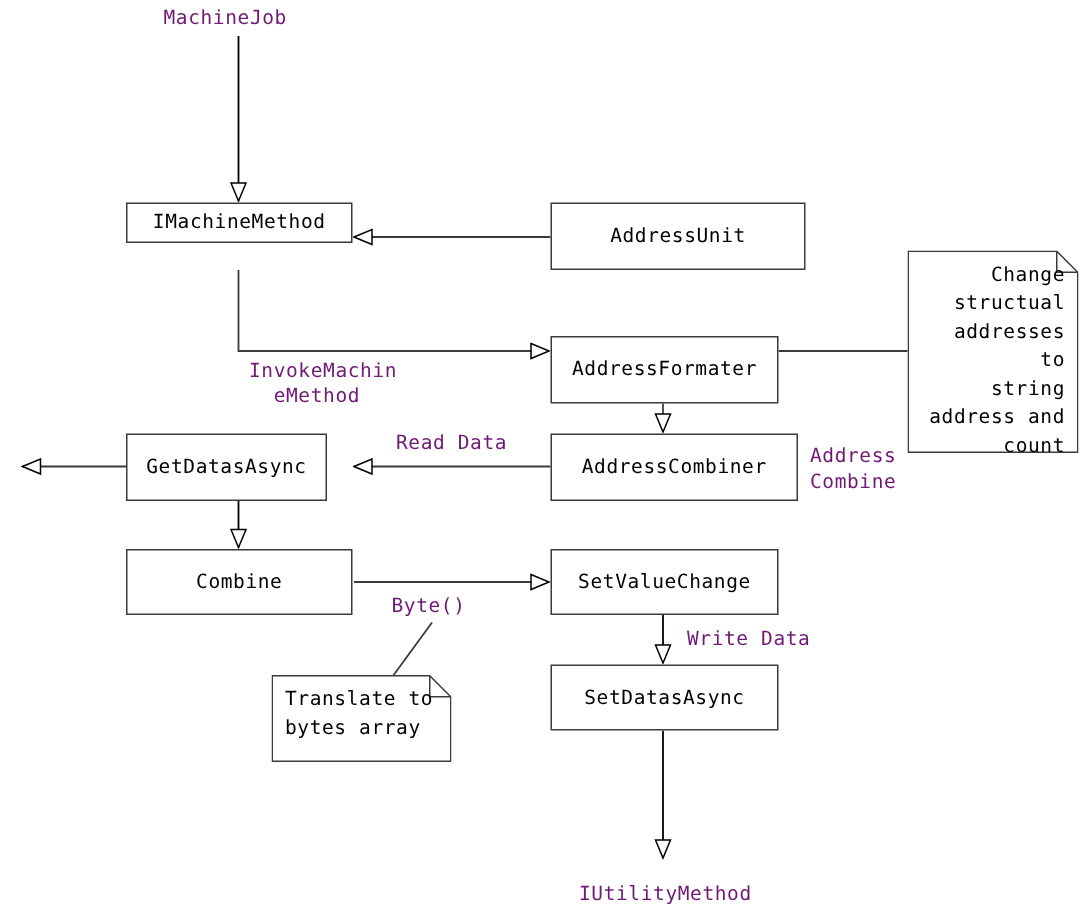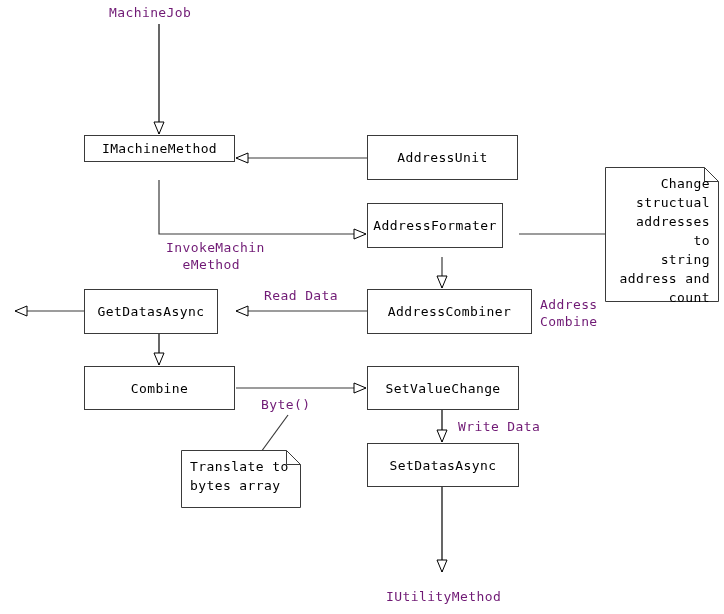--- a/index.html
+++ b/index.html
@@ -122,24 +122,24 @@
     </g>
 
     <g>
       <line x1="288" y1="415" x2="261" y2="452" stroke="#3a3a3a" stroke-width="1.2"></line>
     </g>
   </svg>
 
   <div class="node" style="left:84px; top:135px; width:151px; height:27px;">
     <span>IMachineMethod</span>
   </div>
-  <div class="node" style="left:367px; top:135px; width:151px; height:45px;">
+  <div class="node" style="left:367px; top:135px; width:170px; height:45px;">
     <span>AddressUnit</span>
   </div>
-  <div class="node" style="left:367px; top:203px; width:136px; height:45px;">
+  <div class="node" style="left:367px; top:224px; width:152px; height:45px;">
     <span>AddressFormater</span>
   </div>
   <div class="node" style="left:84px; top:289px; width:134px; height:45px;">
     <span>GetDatasAsync</span>
   </div>
   <div class="node" style="left:367px; top:289px; width:165px; height:45px;">
     <span>AddressCombiner</span>
   </div>
   <div class="node" style="left:84px; top:366px; width:151px; height:44px;">
     <span>Combine</span>

